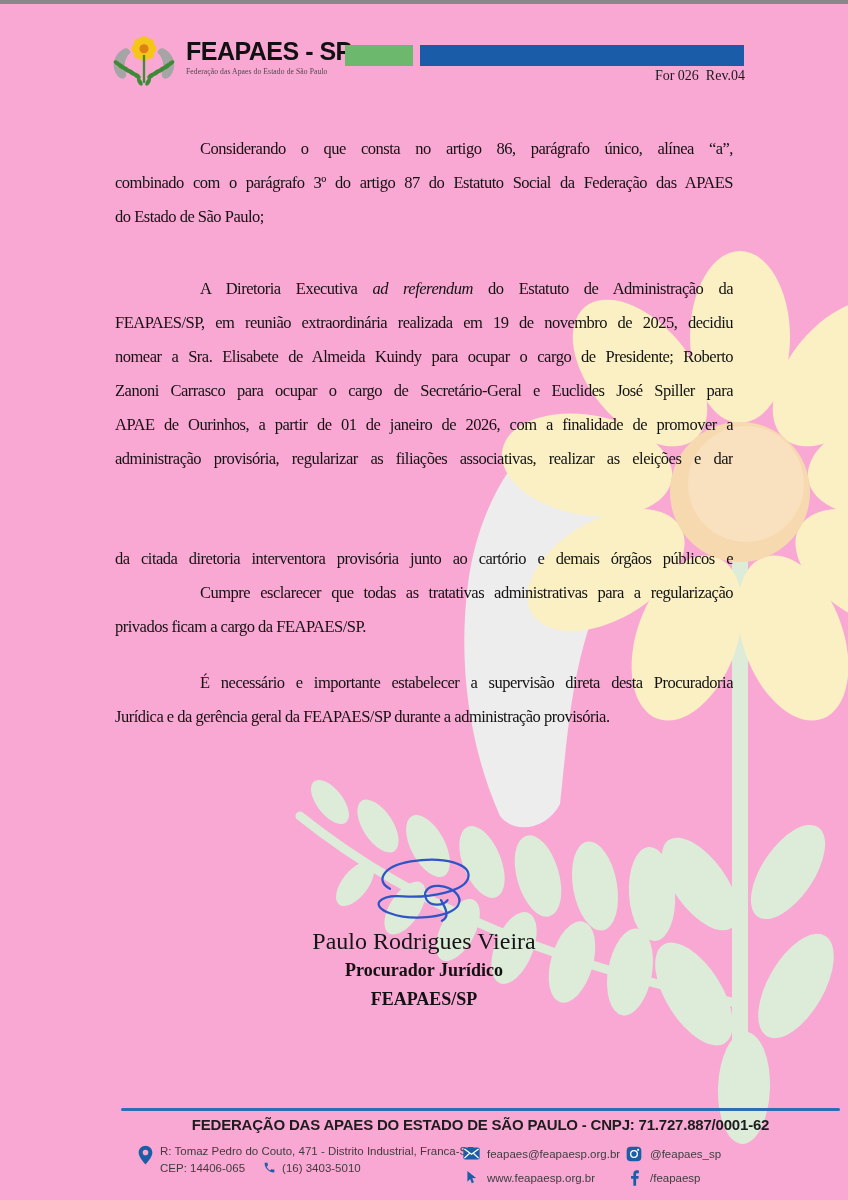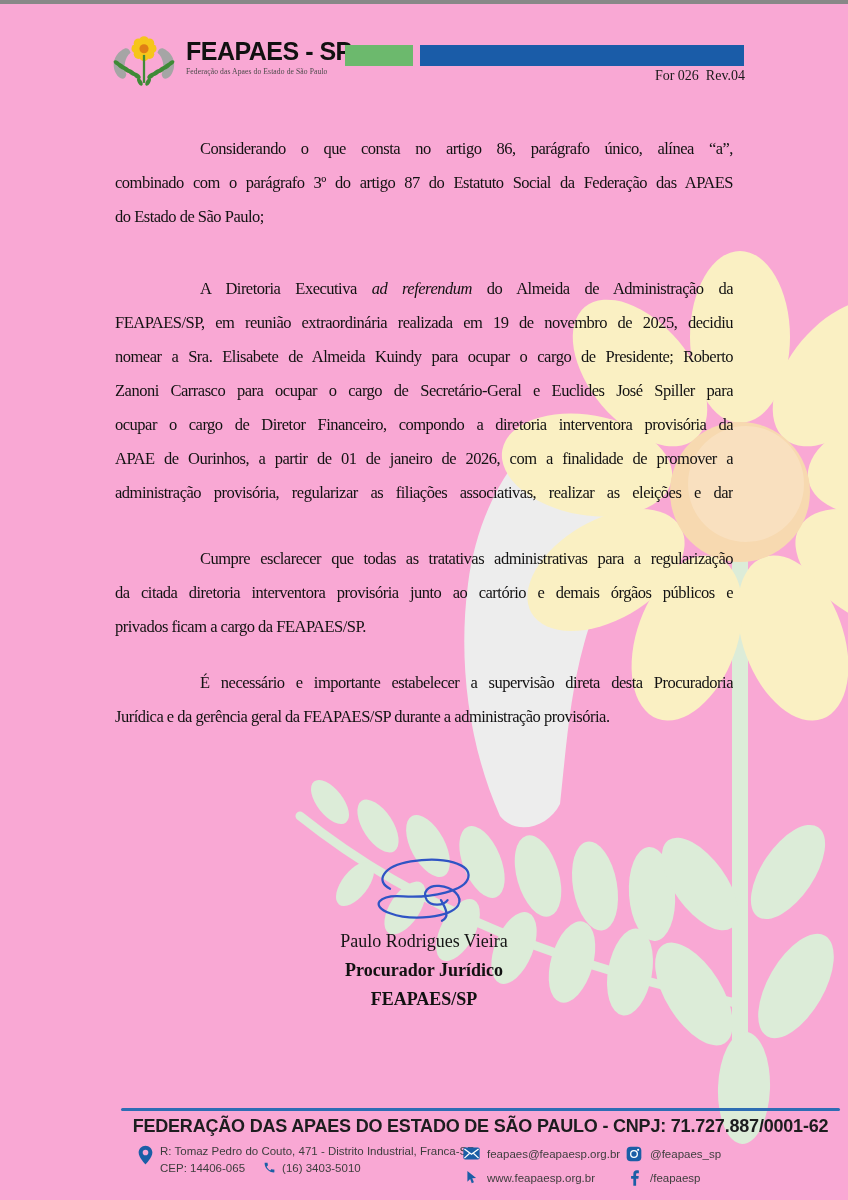--- a/index.html
+++ b/index.html
@@ -29,27 +29,27 @@
     height:34px;line-height:34px;overflow:hidden;
     text-align:justify;text-align-last:justify;-moz-text-align-last:justify;
   }
   .para .line.first{padding-left:85px;}
   .para .line.last{text-align-last:left;-moz-text-align-last:left;}
   .italic{font-style:italic;}
   .p1{top:128px;} .p2{top:268px;} .p3{top:538px;} .p4{top:662px;} .p5{top:752px;}
   
   .sig-block{position:absolute;left:115px;top:843px;width:618px;text-align:center;}
   .sig-scribble{display:block;margin:0 auto;}
-  .sig-name{font-size:18px;line-height:29px;margin-top:4px;color:#161616;}
+  .sig-name{font-size:24px;line-height:29px;margin-top:4px;color:#161616;}
   .sig-role,.sig-org{font-size:18px;line-height:29px;font-weight:bold;color:#111;}
   
   .footer-rule{position:absolute;left:121px;top:1104px;width:719px;height:3px;background:#2e6db4;border-radius:2px;}
   .footer-title{
     position:absolute;left:121px;top:1112px;width:719px;text-align:center;
-    font-family:"Liberation Sans",sans-serif;font-weight:bold;font-size:18px;
+    font-family:"Liberation Sans",sans-serif;font-weight:bold;font-size:15px;
     letter-spacing:-0.2px;color:#1d1d1f;
   }
   .contact{position:absolute;font-family:"Liberation Sans",sans-serif;font-size:11.5px;color:#3d3d3d;}
   .c-left{left:138px;top:1140px;width:320px;}
   .c-left .row1{display:flex;align-items:flex-start;}
   .c-left .pin{margin-right:7px;flex:none;margin-top:1px;}
   .addr-line{line-height:15px;}
   .cep-row{display:flex;align-items:flex-start;line-height:15px;margin-top:2px;}
   .cep-row .phone-ic{margin:0 6px 0 18px;}
   .c-mid{left:462px;top:1141px;width:160px;}
@@ -152,31 +152,30 @@
   <div class="bar bar-blue"></div>
   <div class="form-ref">For 026  Rev.04</div>
 
   <div class="letter" id="letter-body">
       <div class="para p1">
         <div class="line first"><span>Considerando o que consta no artigo 86, parágrafo único, alínea “a”,</span></div>
         <div class="line"><span>combinado com o parágrafo 3º do artigo 87 do Estatuto Social da Federação das APAES</span></div>
         <div class="line last"><span>do Estado de São Paulo;</span></div>
       </div>
       <div class="para p2">
-        <div class="line first"><span>A Diretoria Executiva </span><span class="italic">ad referendum</span><span> do Almeida de Administração da</span></div>
+        <div class="line first"><span>A Diretoria Executiva </span><span class="italic">ad referendum</span><span> do Estatuto de Administração da</span></div>
         <div class="line"><span>FEAPAES/SP, em reunião extraordinária realizada em 19 de novembro de 2025, decidiu</span></div>
         <div class="line"><span>nomear a Sra. Elisabete de Almeida Kuindy para ocupar o cargo de Presidente; Roberto</span></div>
         <div class="line"><span>Zanoni Carrasco para ocupar o cargo de Secretário-Geral e Euclides José Spiller para</span></div>
-        <div class="line"><span>ocupar o cargo de Diretor Financeiro, compondo a diretoria interventora provisória da</span></div>
         <div class="line"><span>APAE de Ourinhos, a partir de 01 de janeiro de 2026, com a finalidade de promover a</span></div>
         <div class="line"><span>administração provisória, regularizar as filiações associativas, realizar as eleições e dar</span></div>
       </div>
       <div class="para p3">
+        <div class="line"><span>da citada diretoria interventora provisória junto ao cartório e demais órgãos públicos e</span></div>
         <div class="line first"><span>Cumpre esclarecer que todas as tratativas administrativas para a regularização</span></div>
-        <div class="line"><span>da citada diretoria interventora provisória junto ao cartório e demais órgãos públicos e</span></div>
         <div class="line last"><span>privados ficam a cargo da FEAPAES/SP.</span></div>
       </div>
       <div class="para p4">
         <div class="line first"><span>É necessário e importante estabelecer a supervisão direta desta Procuradoria</span></div>
         <div class="line last"><span>Jurídica e da gerência geral da FEAPAES/SP durante a administração provisória.</span></div>
       </div>
     </div>
 
   <div class="sig-block">
     <svg class="sig-scribble" width="132" height="76" viewBox="0 0 140 80" xmlns="http://www.w3.org/2000/svg">

